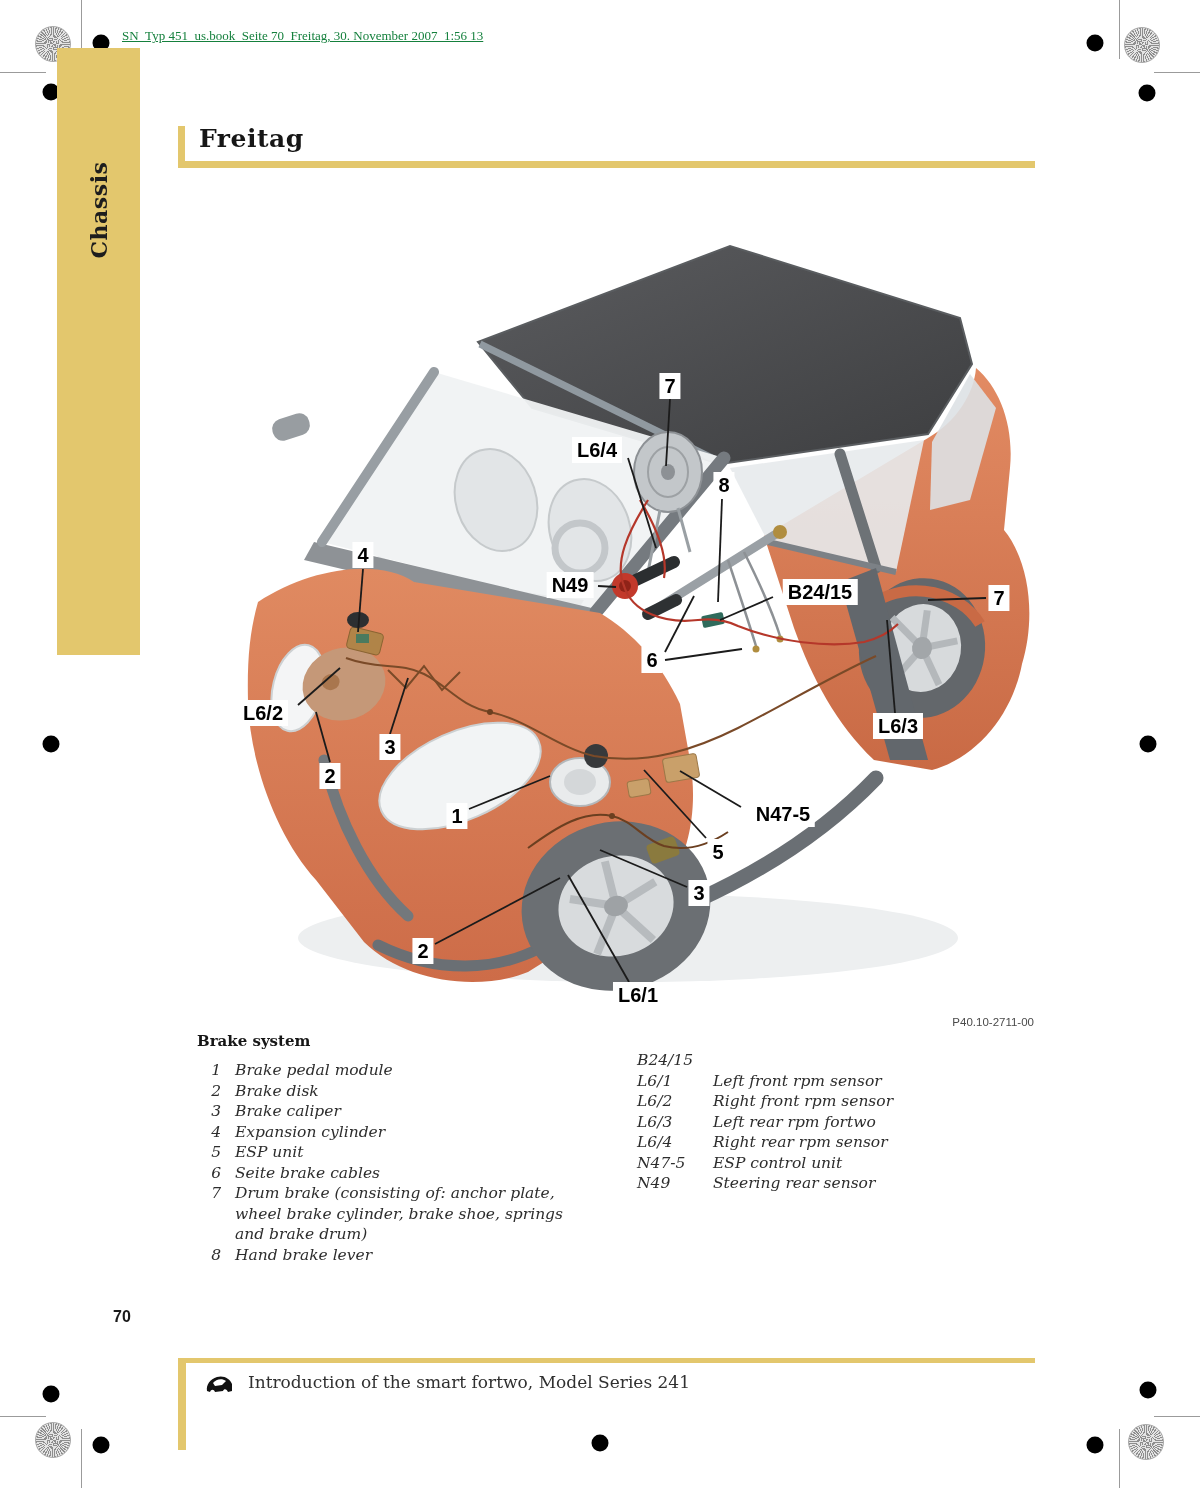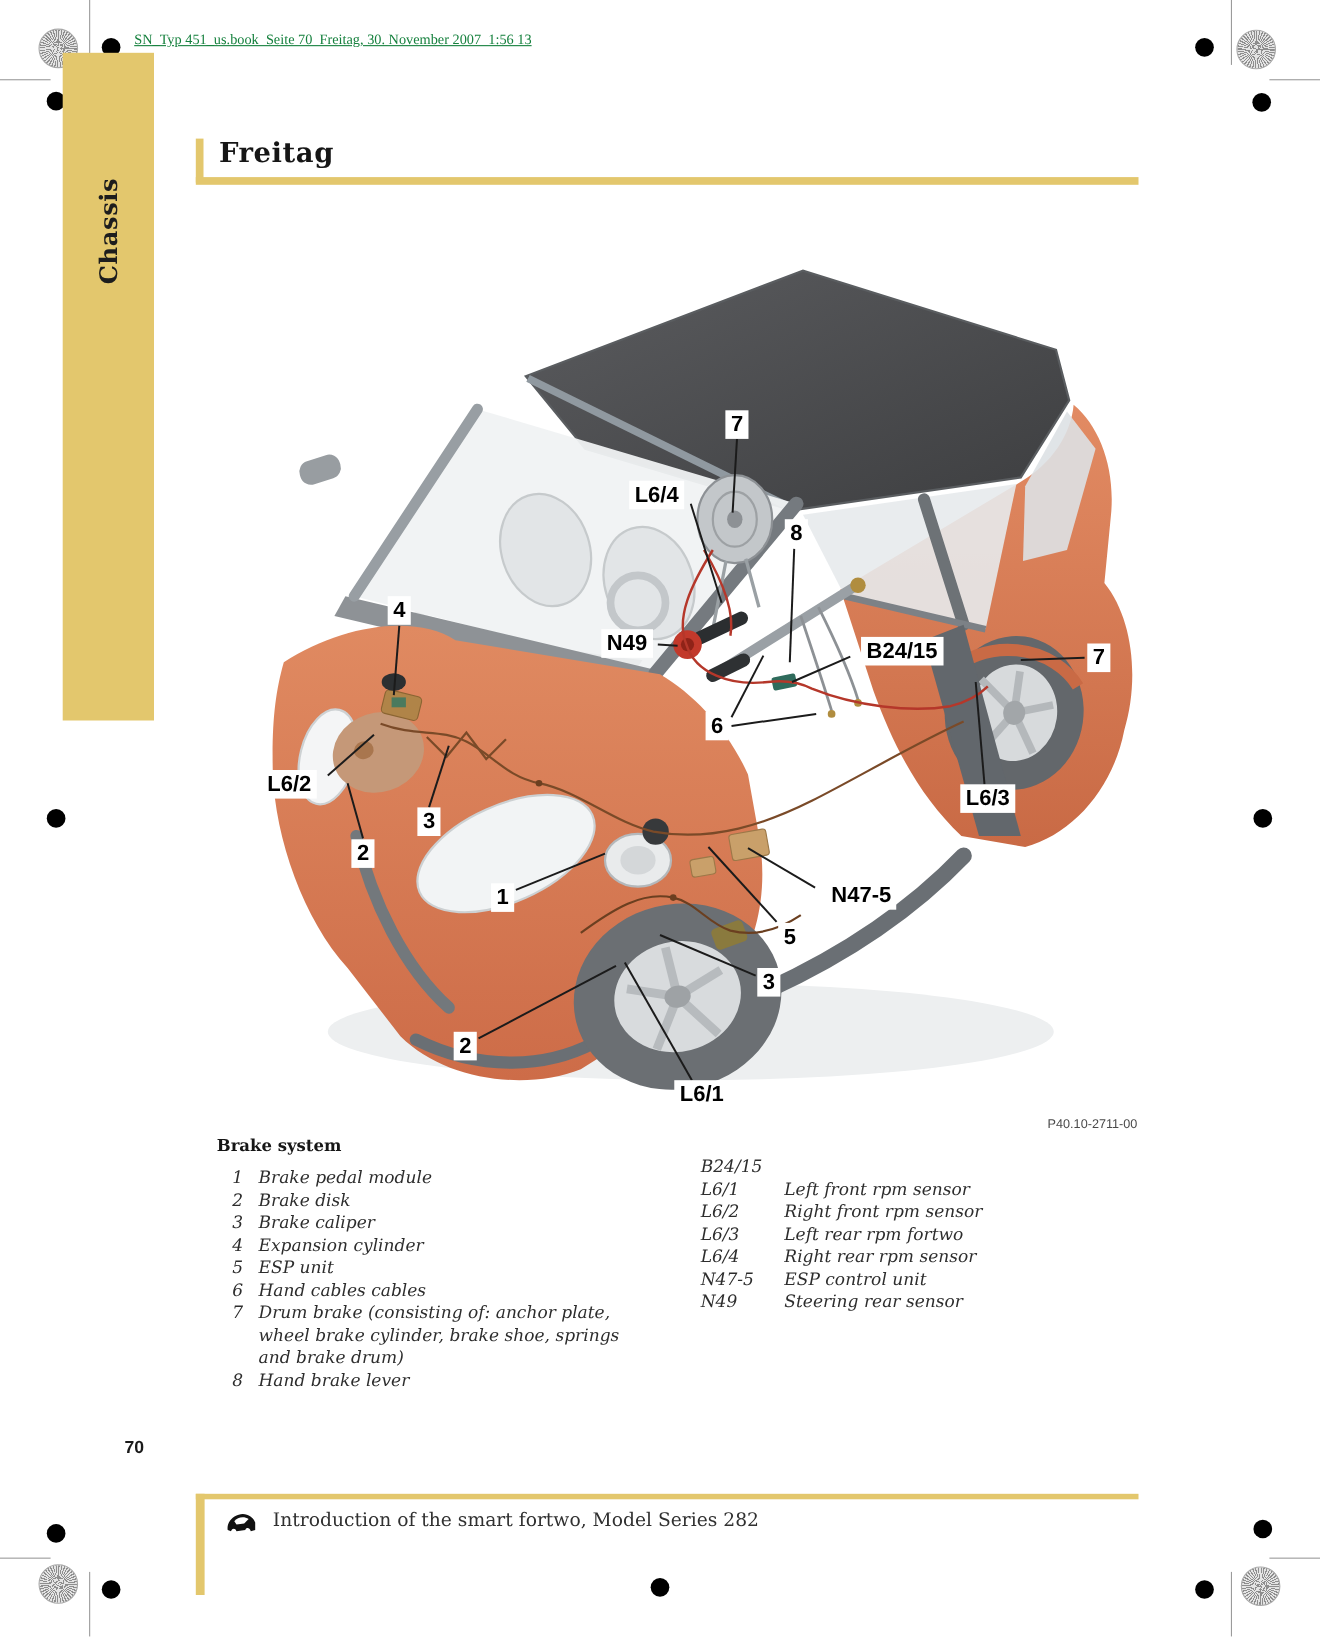--- a/index.html
+++ b/index.html
@@ -317,21 +317,21 @@
     <div class="lrow">
         <span class="lnum">4</span>
         <span class="ltext">Expansion cylinder</span>
       </div>
     <div class="lrow">
         <span class="lnum">5</span>
         <span class="ltext">ESP unit</span>
       </div>
     <div class="lrow">
         <span class="lnum">6</span>
-        <span class="ltext">Hand cables cables</span>
+        <span class="ltext">Seite brake cables</span>
       </div>
     <div class="lrow">
         <span class="lnum">7</span>
         <span class="ltext">Drum brake (consisting of: anchor plate, wheel brake cylinder, brake shoe, springs and brake drum)</span>
       </div>
     <div class="lrow">
         <span class="lnum">8</span>
         <span class="ltext">Hand brake lever</span>
       </div>
   </div>
@@ -366,15 +366,15 @@
       </div>
   </div>
 
   <div class="abs footer-rule"></div>
   <div class="abs footer-bar"></div>
   <div class="abs page-num">70</div>
   <svg class="abs footer-icon" viewBox="0 0 28 22">
     <path d="M2 17 C1 11 5 5 12 3 C19 1 25 5 27 10 L27 17 L23 18 C22 15 19 14 18 17 L10 18 C9 15 6 15 5 18 Z" fill="#111"></path>
     <path d="M8 9 C11 5 17 4 21 7 L17 11 L10 12 Z" fill="#fff"></path>
   </svg>
-  <div class="abs footer-text">Introduction of the smart fortwo, Model Series 282</div>
+  <div class="abs footer-text">Introduction of the smart fortwo, Model Series 241</div>
 
 </div>
 
 </body></html>

